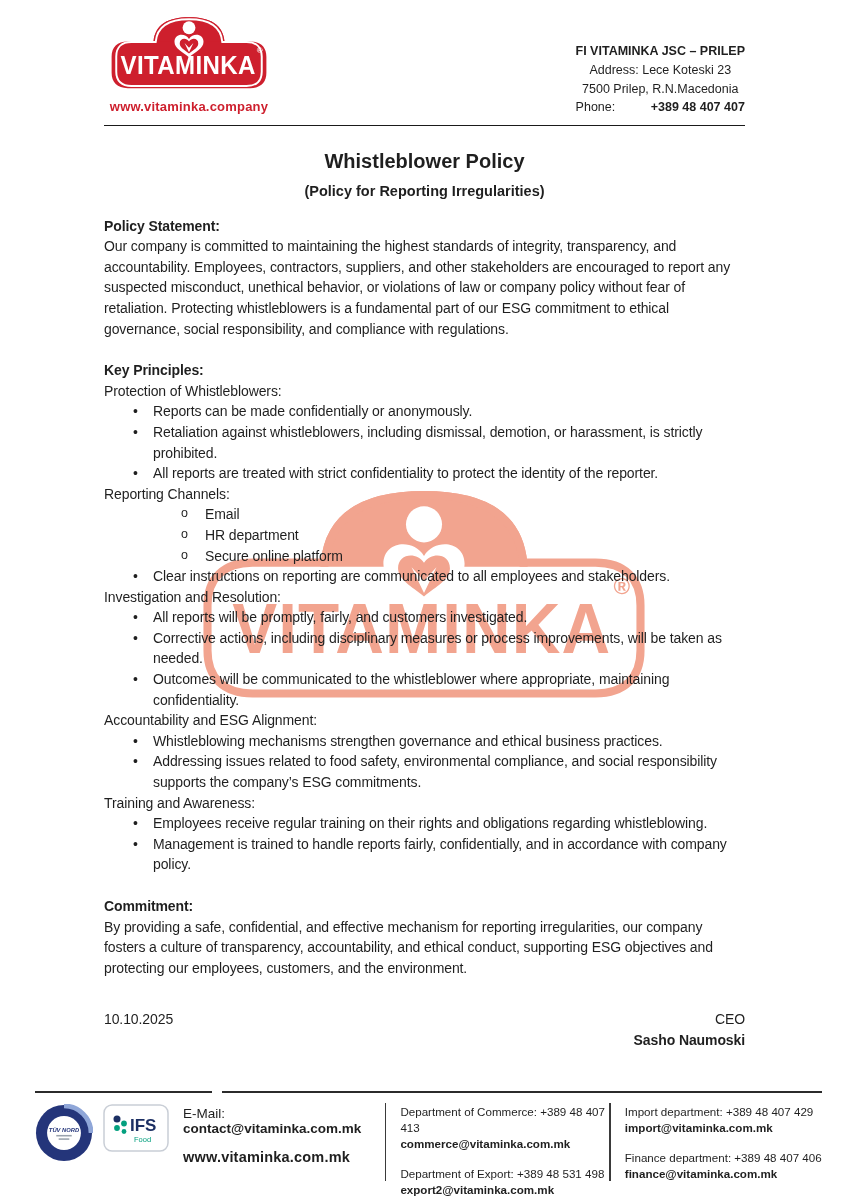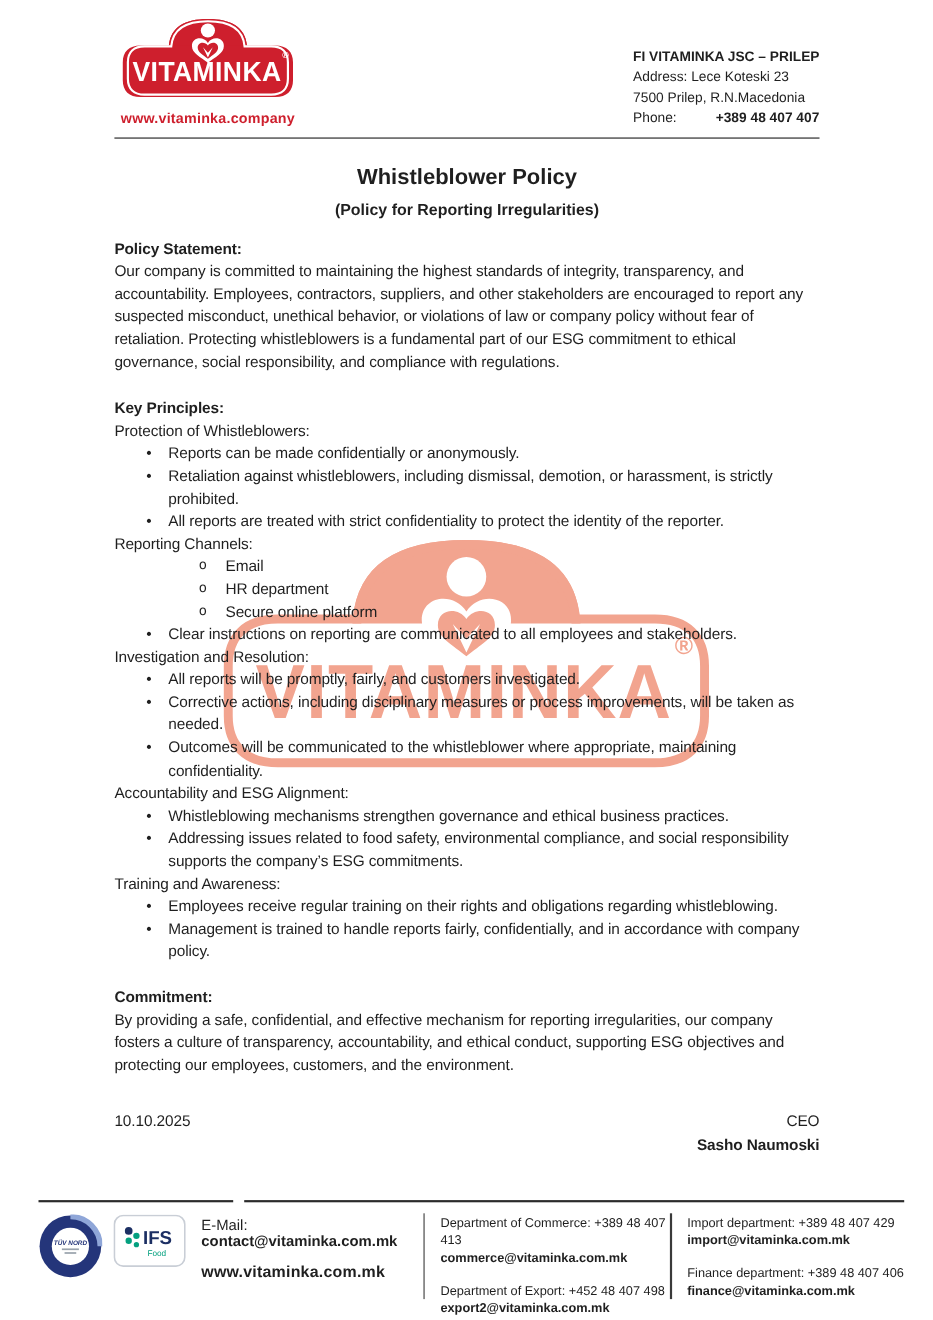--- a/index.html
+++ b/index.html
@@ -30,21 +30,21 @@
   .logo-wm .fig-head,.logo-wm .fig-heart,.logo-wm .fig-v{fill:#fff;}
   .logo-wm .fig-heart-inner{fill:var(--wm);}
   .logo-wm .wordmark{fill:var(--wm);font-weight:bold;font-size:31px;letter-spacing:.5px;}
   .logo-wm .reg{fill:var(--wm);font-size:10px;font-weight:bold;}
 
   
   .content{position:absolute;left:104px;right:103px;top:0;z-index:1;}
   .hdr{display:flex;justify-content:space-between;align-items:flex-start;padding-top:14px;}
   .logo-block{width:170px;text-align:center;}
   .logo-site{margin-top:2px;color:var(--red);font-weight:bold;font-size:13px;letter-spacing:.2px;}
-  .company-info{text-align:left;font-size:12.5px;line-height:1.5;padding-top:28px;}
+  .company-info{text-align:center;font-size:12.5px;line-height:1.5;padding-top:28px;}
   .company-info .cname{font-weight:bold;}
   .company-info .bold{font-weight:bold;margin-left:32px;}
   .hdr-rule{border:none;border-top:1.6px solid #1a1a1a;margin-top:8px;}
 
   
   .doc{font-size:14px;line-height:20.6px;letter-spacing:-0.1px;}
   .doc-title{margin-top:22px;text-align:center;font-size:20px;font-weight:bold;line-height:26px;letter-spacing:0;}
   .doc-subtitle{margin-top:7px;text-align:center;font-size:14.5px;font-weight:bold;letter-spacing:0;}
   .sec-h{font-weight:bold;margin-top:14px;}
   .sec-h.gap{margin-top:21px;}
@@ -194,21 +194,21 @@
       </div>
 
       <div class="vdiv"></div>
 
       <div class="dept-col">
         <div class="dept-entry">
           <div>Department of Commerce: +389 48 407 413</div>
           <div class="dept-email">commerce@vitaminka.com.mk</div>
         </div>
         <div class="dept-entry">
-          <div>Department of Export: +452 48 407 498</div>
+          <div>Department of Export: +389 48 531 498</div>
           <div class="dept-email">export2@vitaminka.com.mk</div>
         </div>
       </div>
 
       <div class="vdiv"></div>
 
       <div class="dept-col last">
         <div class="dept-entry">
           <div>Import department: +389 48 407 429</div>
           <div class="dept-email">import@vitaminka.com.mk</div>

